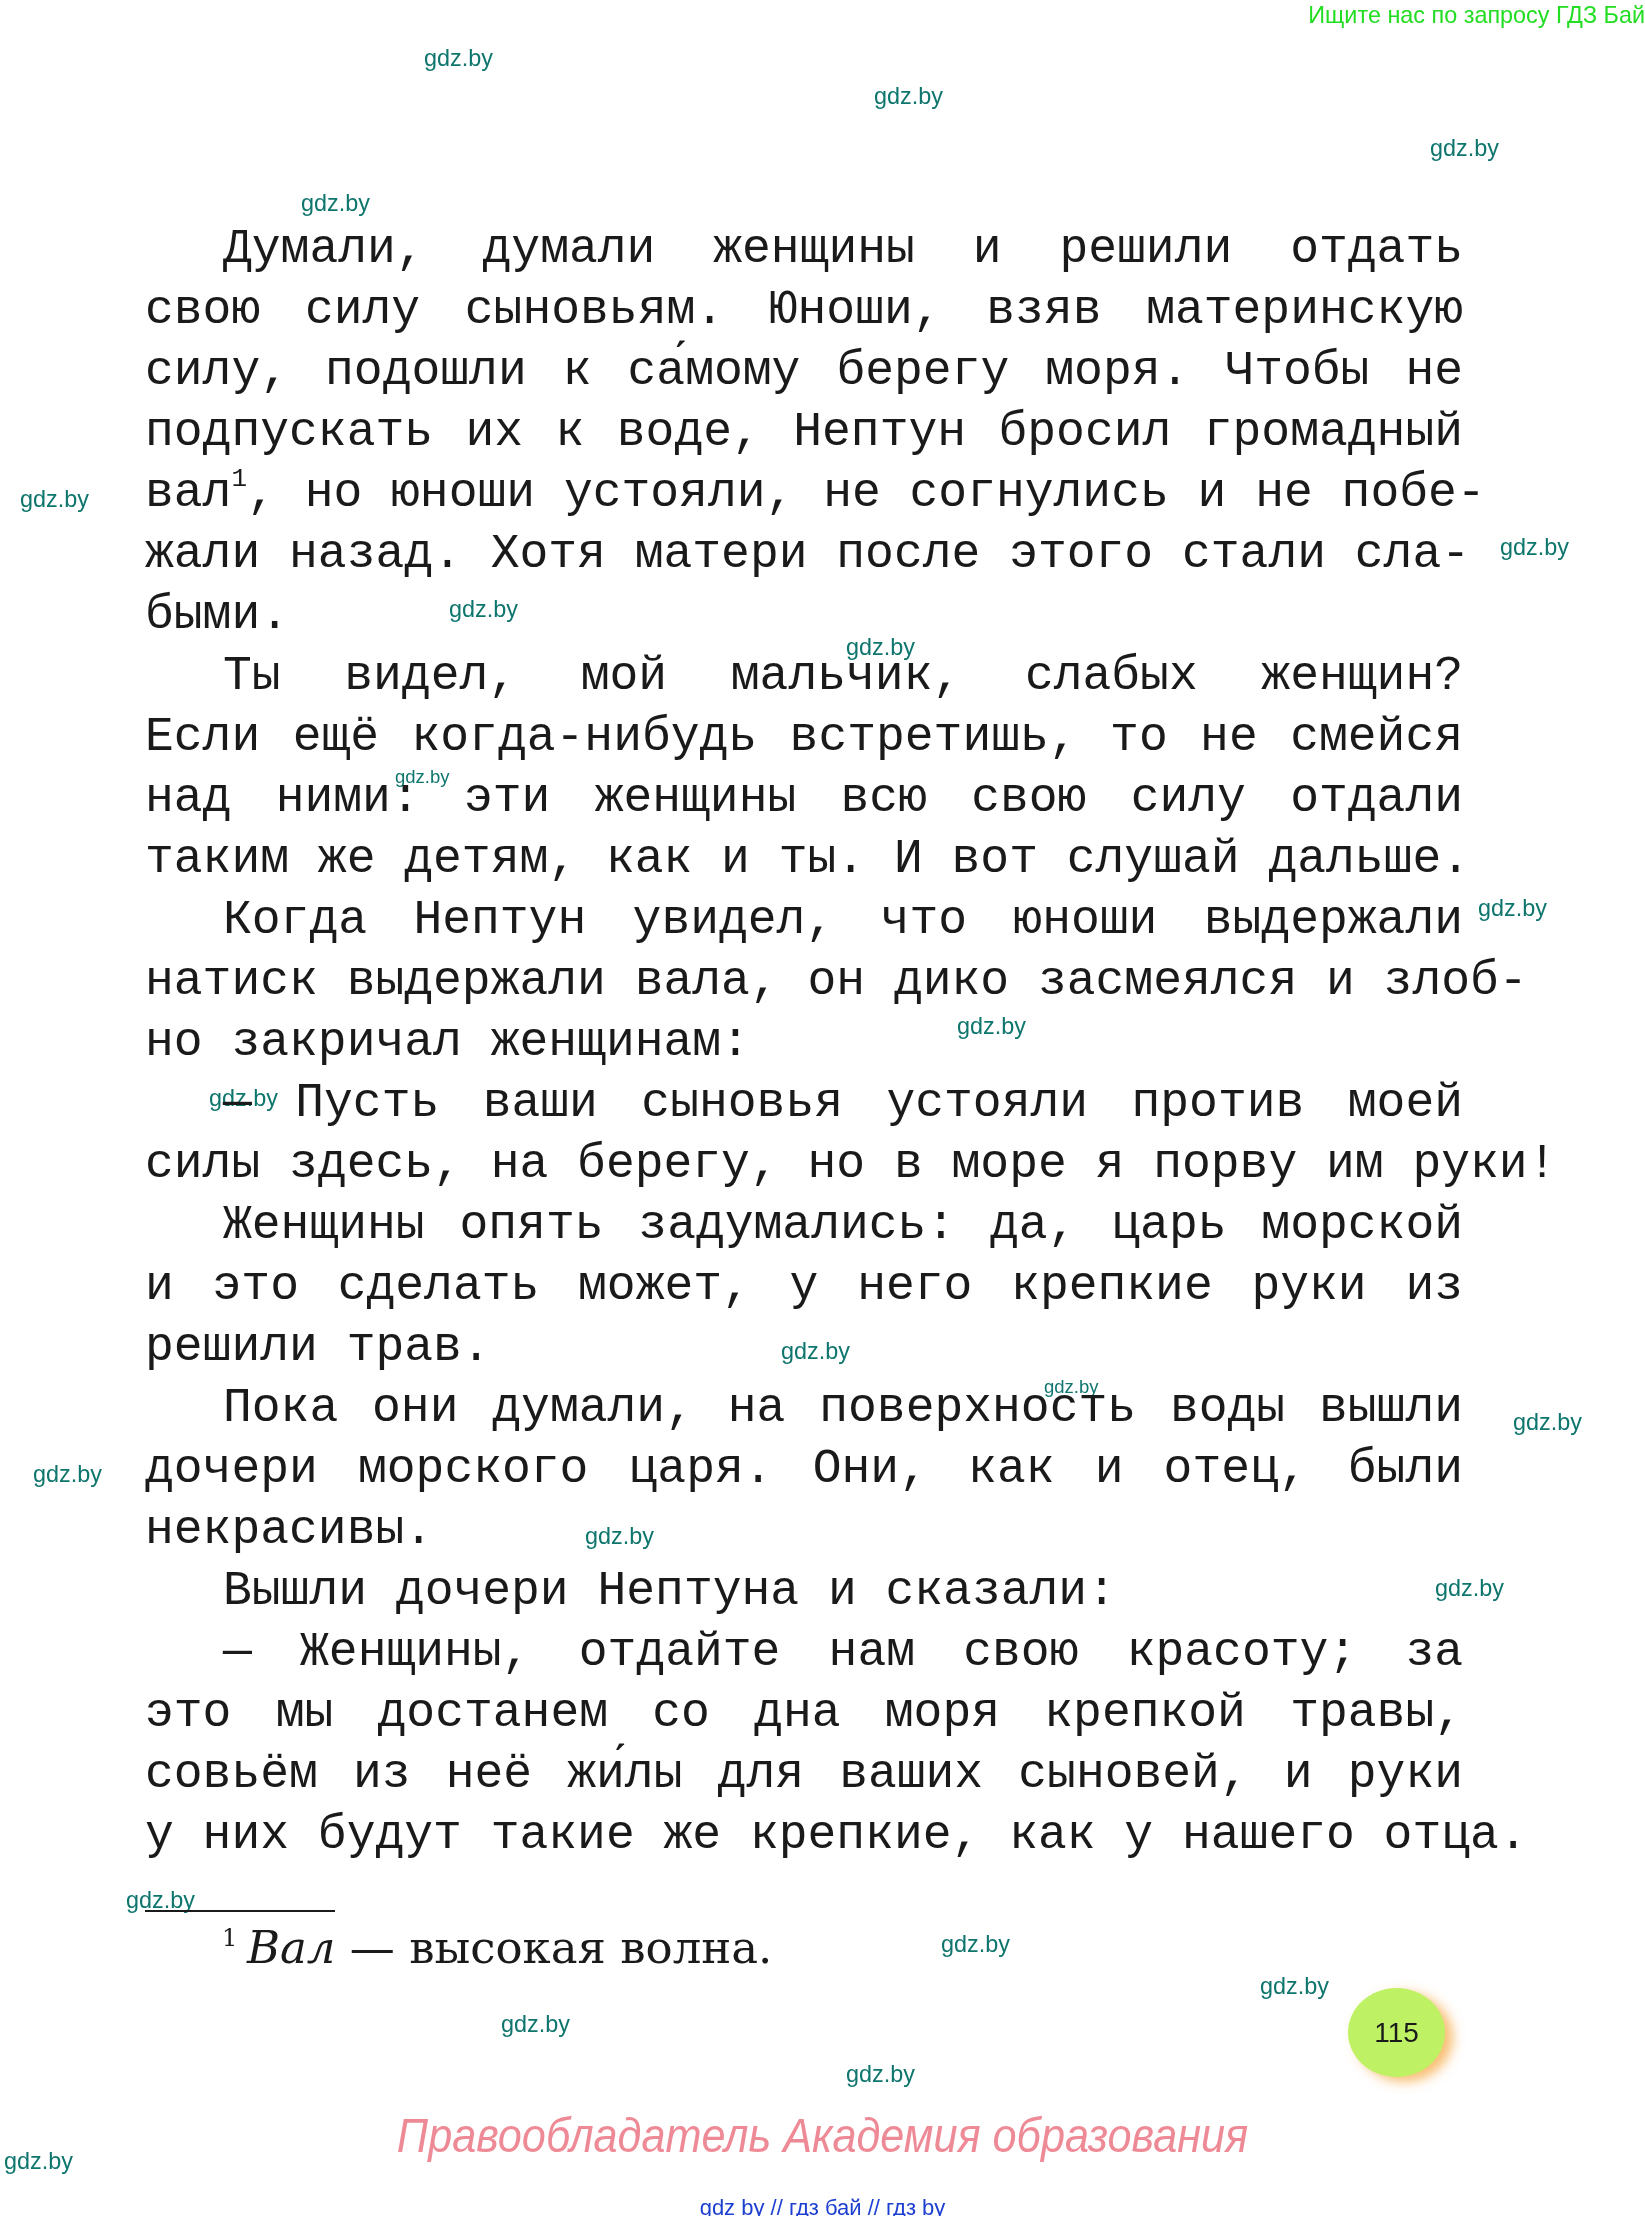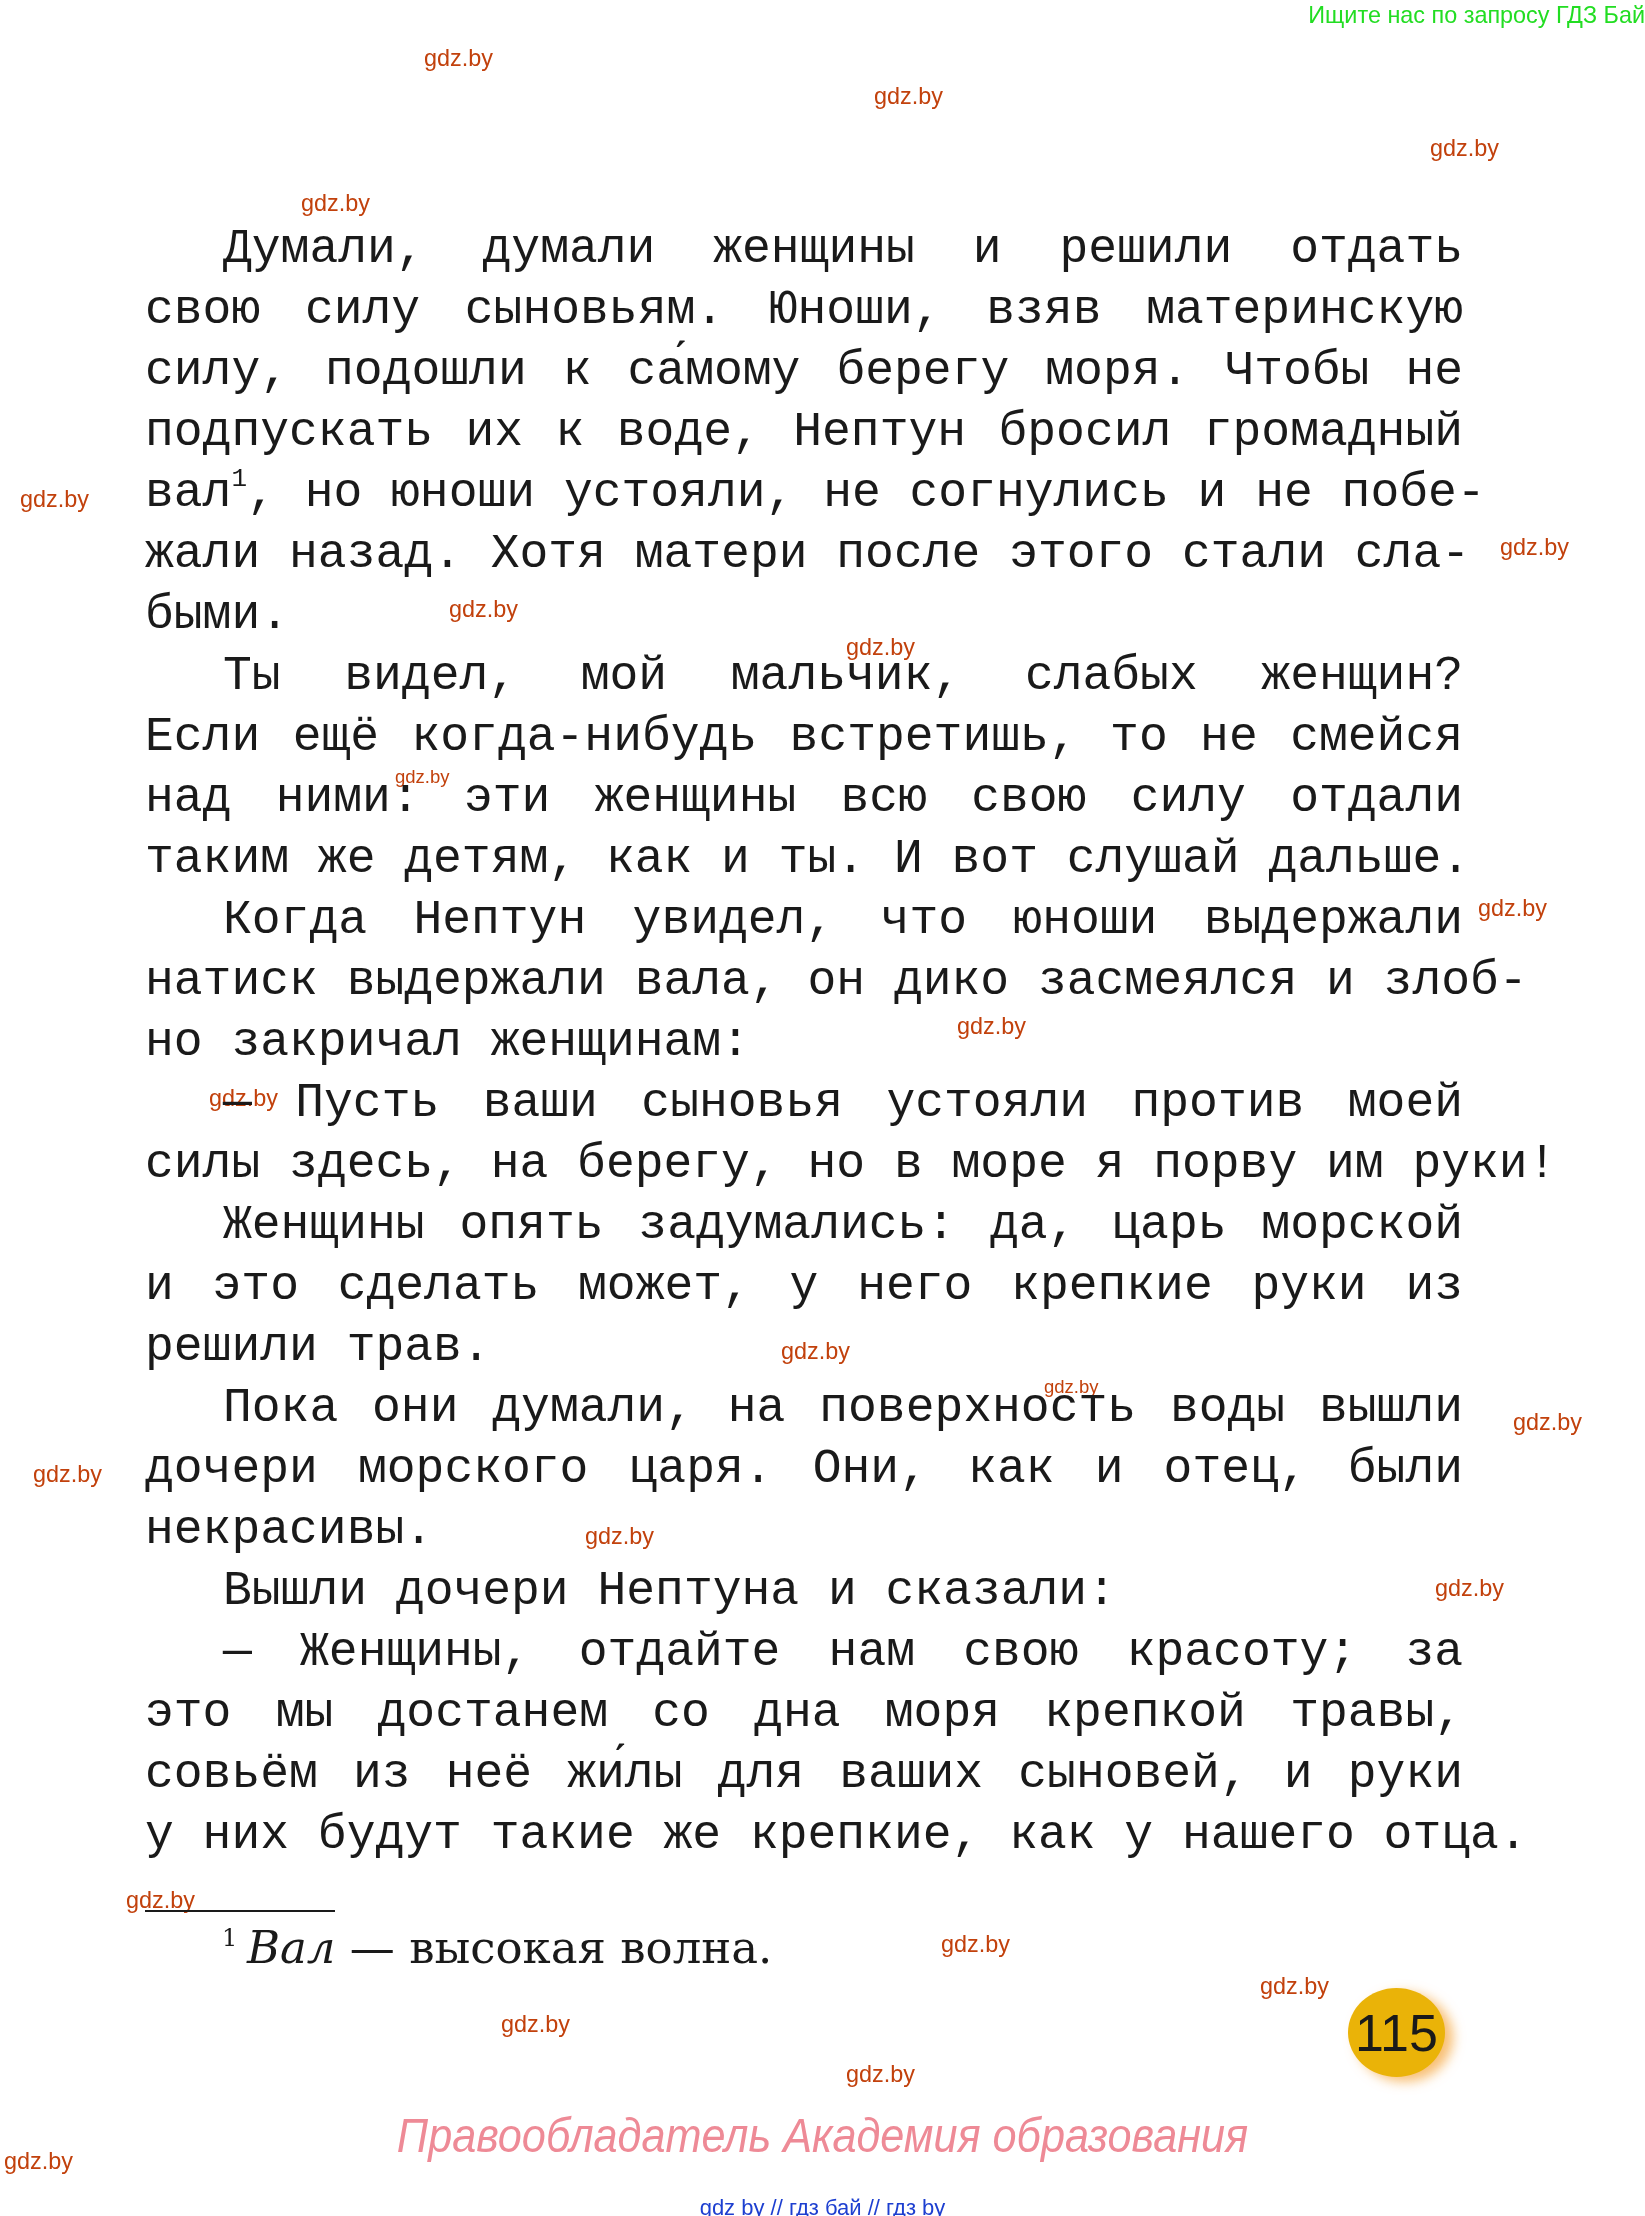--- a/index.html
+++ b/index.html
@@ -1,33 +1,33 @@
 <!DOCTYPE html>
 <html style="font-size:13px"><head>
 <meta charset="utf-8">
 <style>
   html, body { margin:0; padding:0; background:#ffffff; }
   body { width:1645px; height:2216px; position:relative; overflow:hidden; }
   .banner { position:absolute; top:1.6px; left:0; width:1645px; text-align:right;
     font-family:"Liberation Sans", sans-serif; font-size:23.4px; color:#22dd22; }
-  .wm { position:absolute; font-family:"Liberation Sans", sans-serif; font-size:23.4px; color:#c2410c; white-space:nowrap; line-height:1; }
+  .wm { position:absolute; font-family:"Liberation Sans", sans-serif; font-size:23.4px; color:#0f766e; white-space:nowrap; line-height:1; }
   .wm.small { font-size:18.5px; }
   .text { position:absolute; left:145px; top:219px; width:1318px;
     font-family:Liberation Mono, monospace; font-size:48px; color:#1a1a1a; }
   .line { height:61px; line-height:61px; white-space:nowrap; text-align:justify; text-align-last:justify; }
   .line.indent { padding-left:78px; }
   .line.last { text-align-last:left; }
   .line sup { font-size:26px; vertical-align:top; line-height:1; position:relative; top:3.2px; }
   .footrule { position:absolute; left:145px; top:1910px; width:190px; height:1.6px; background:#1a1a1a; }
   .footnote { position:absolute; left:222px; top:1921px; font-family:"DejaVu Serif", serif; font-size:45px; color:#1a1a1a; white-space:nowrap; }
   .footnote .num { font-size:24px; vertical-align:top; position:relative; top:3.2px; margin-right:9.7px; }
   .footnote i { font-style:italic; }
   .pagenum { position:absolute; left:1348px; top:1988px; width:97px; height:89px; border-radius:50%;
-    background:#eab308; box-shadow:8px 4.8px 11.3px rgba(245,170,70,0.75);
-    font-family:"Liberation Sans", sans-serif; font-size:52px; color:#1a1a1a;
+    background:#bef264; box-shadow:8px 4.8px 11.3px rgba(245,170,70,0.75);
+    font-family:"Liberation Sans", sans-serif; font-size:28px; color:#1a1a1a;
     display:flex; align-items:center; justify-content:center; }
   .rights { position:absolute; top:2108px; left:0; width:1645px; text-align:center;
     font-family:"Liberation Sans", sans-serif; font-style:italic; font-size:48px; color:#ee8a96; transform:scaleX(0.9); }
   .footer-links { position:absolute; top:2195px; left:0; width:1645px; text-align:center;
     font-family:"Liberation Sans", sans-serif; font-size:22px; color:#1d3fd0; }
 </style>
 </head>
 <body>
 
 <div class="banner">Ищите нас по запросу ГДЗ Бай</div>

